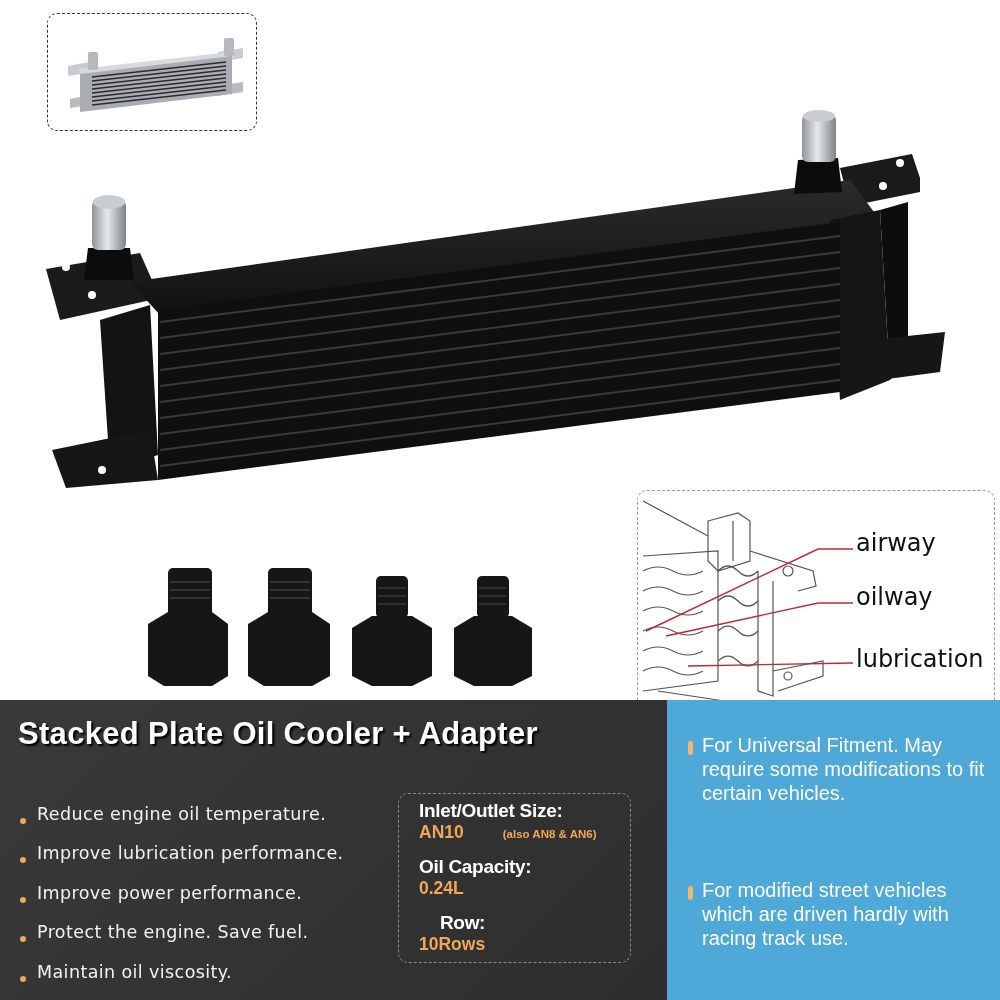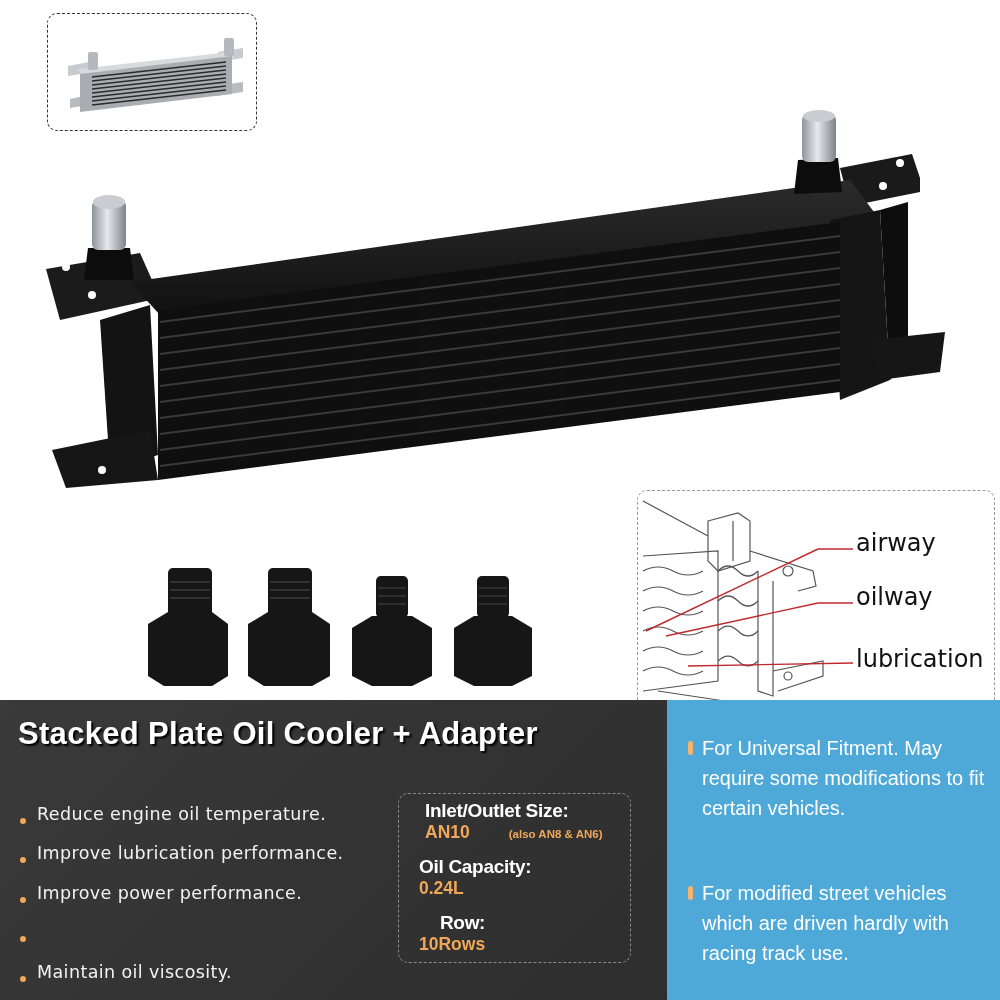--- a/index.html
+++ b/index.html
@@ -62,21 +62,21 @@
     letter-spacing: -0.3px; line-height: 21px; display: block;
   }
   .spec-value {
     font-family: "Liberation Sans", sans-serif; font-weight: bold; font-size: 17.5px; color: #f0a858;
     line-height: 22px; display: block;
   }
   .spec-note { font-size: 11.5px; font-weight: bold; color: #f0a858; margin-left: 3px; padding-left: 36px; }
 
   .note {
     position: absolute; left: 688px; width: 300px;
-    font-family: "Liberation Sans", sans-serif; font-size: 20px; color: #ffffff; line-height: 30px;
+    font-family: "Liberation Sans", sans-serif; font-size: 20px; color: #ffffff; line-height: 24px;
   }
   .note-bar {
     position: absolute; left: 0; width: 5px; height: 14px; border-radius: 3px; background: #f7b46c;
   }
   .note-text { display: block; padding-left: 14px; }
 </style>
 </head>
 <body>
 
 <div class="top">
@@ -244,29 +244,30 @@
   <li class="feature">
       <span class="bullet"></span>
       <span>Improve lubrication performance.</span>
     </li>
   <li class="feature">
       <span class="bullet"></span>
       <span>Improve power performance.</span>
     </li>
   <li class="feature">
       <span class="bullet"></span>
+      <span>Protect the engine. Save fuel.</span>
     </li>
   <li class="feature">
       <span class="bullet"></span>
       <span>Maintain oil viscosity.</span>
     </li>
 </ul>
 
 <div class="spec-box">
-  <div class="spec" style="top:6px;margin-left:6px;">
+  <div class="spec" style="top:6px;">
     <span class="spec-label">Inlet/Outlet Size:</span>
     <span class="spec-value"><span>AN10</span><span class="spec-note">(also AN8 &amp; AN6)</span></span>
   </div>
   <div class="spec" style="top:62px;">
     <span class="spec-label">Oil Capacity:</span>
     <span class="spec-value">0.24L</span>
   </div>
   <div class="spec" style="top:118px;text-align:right;">
     <span class="spec-label">Row:</span>
     <span class="spec-value">10Rows</span>

